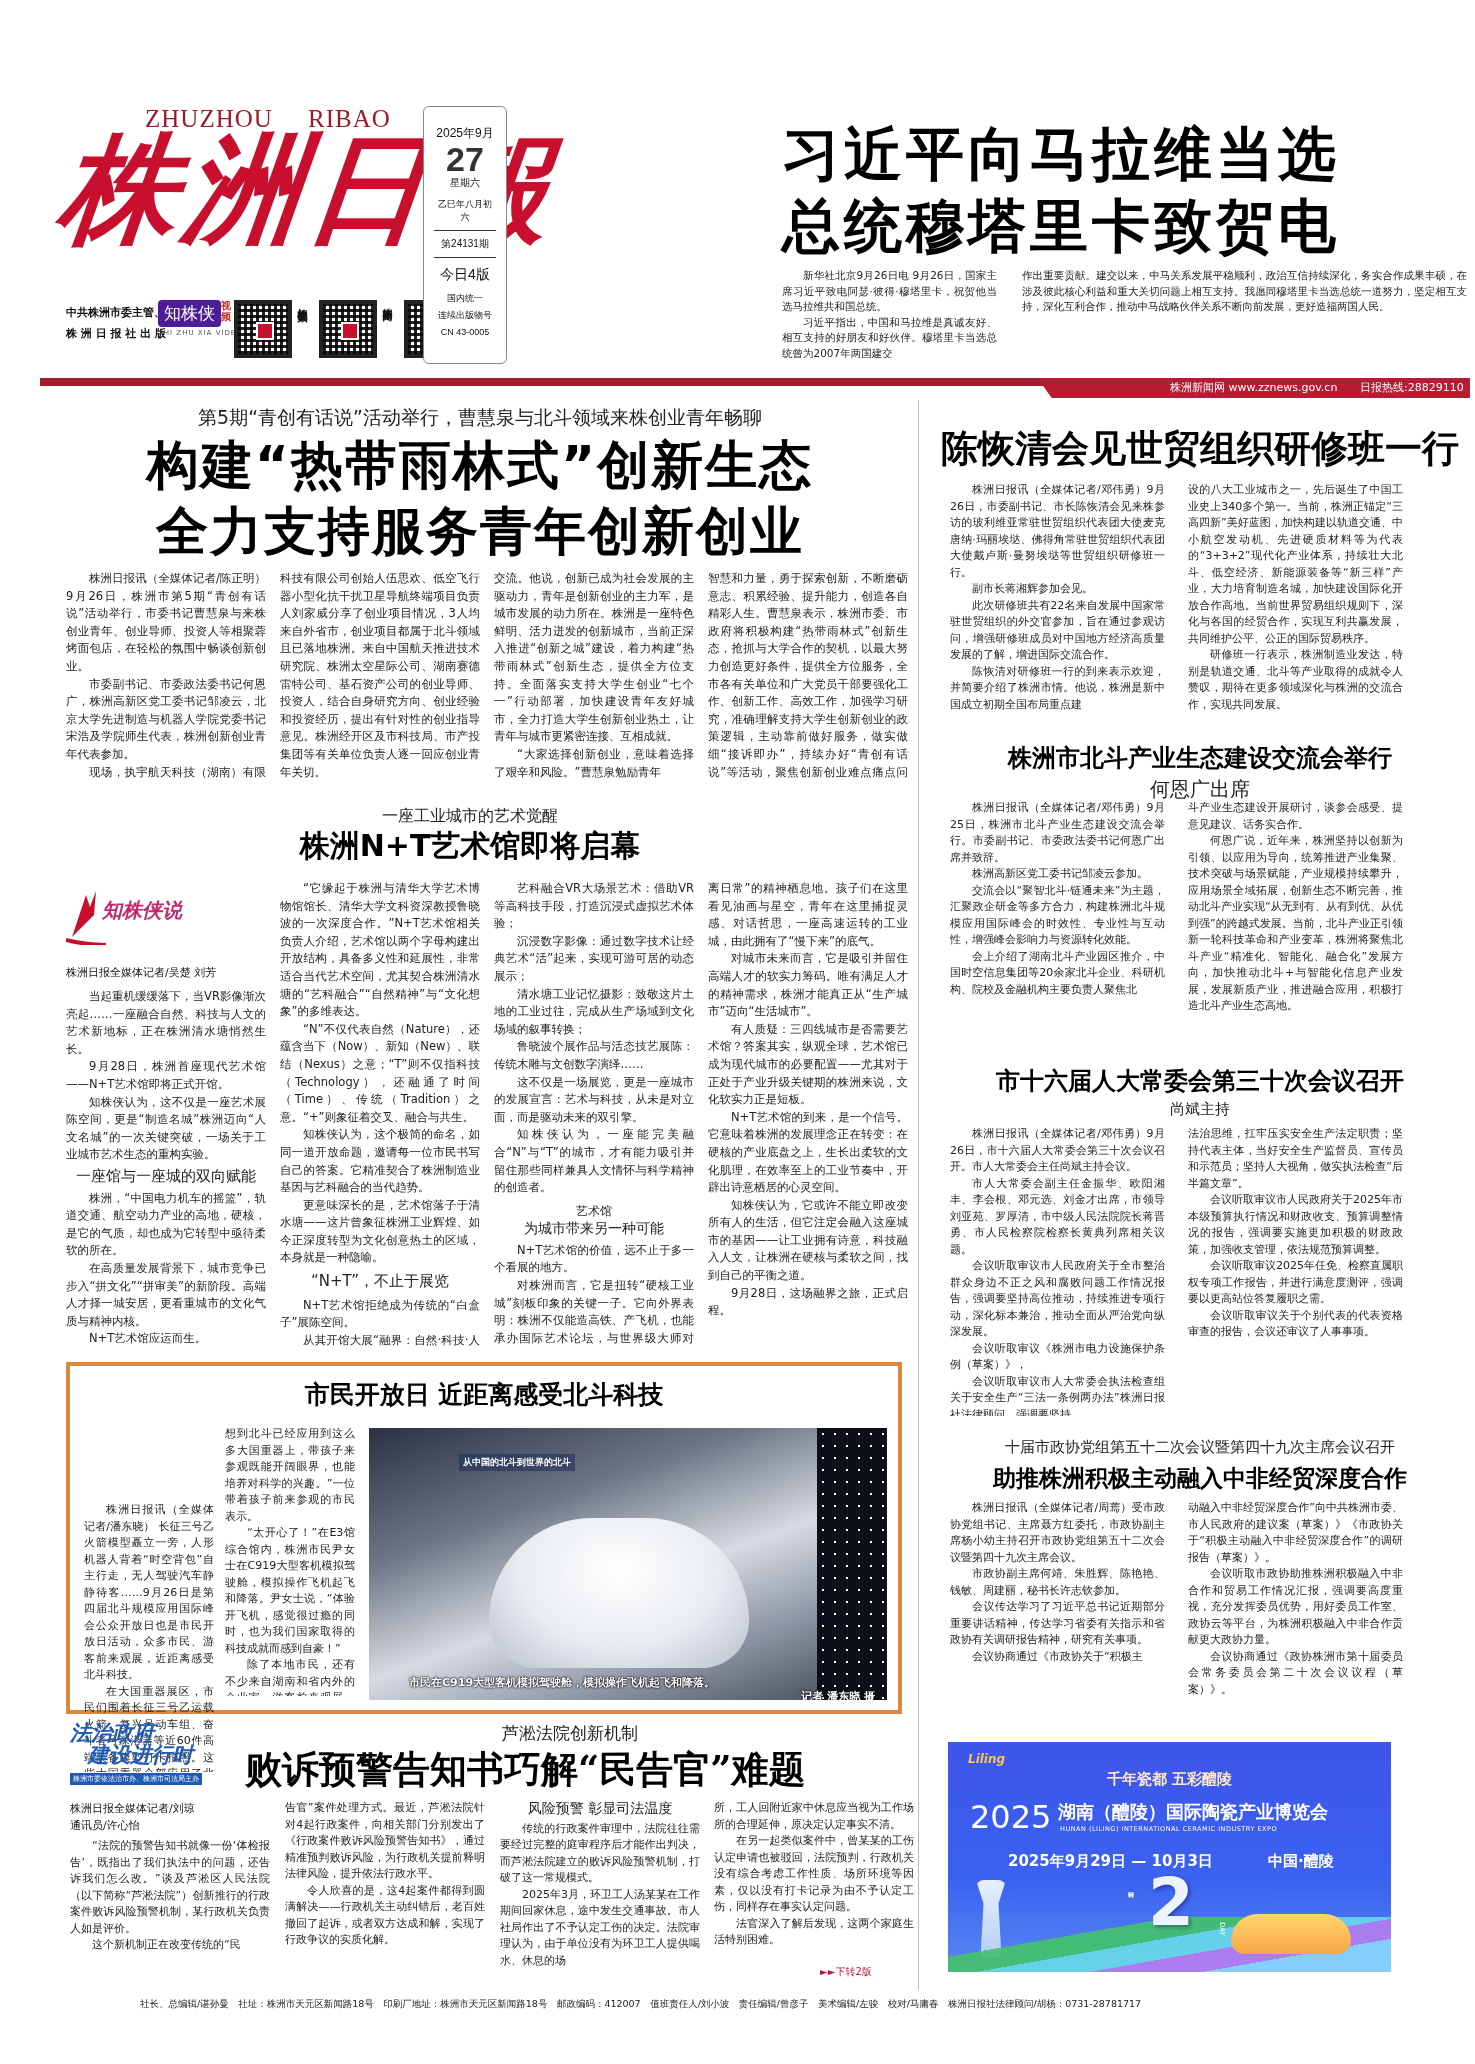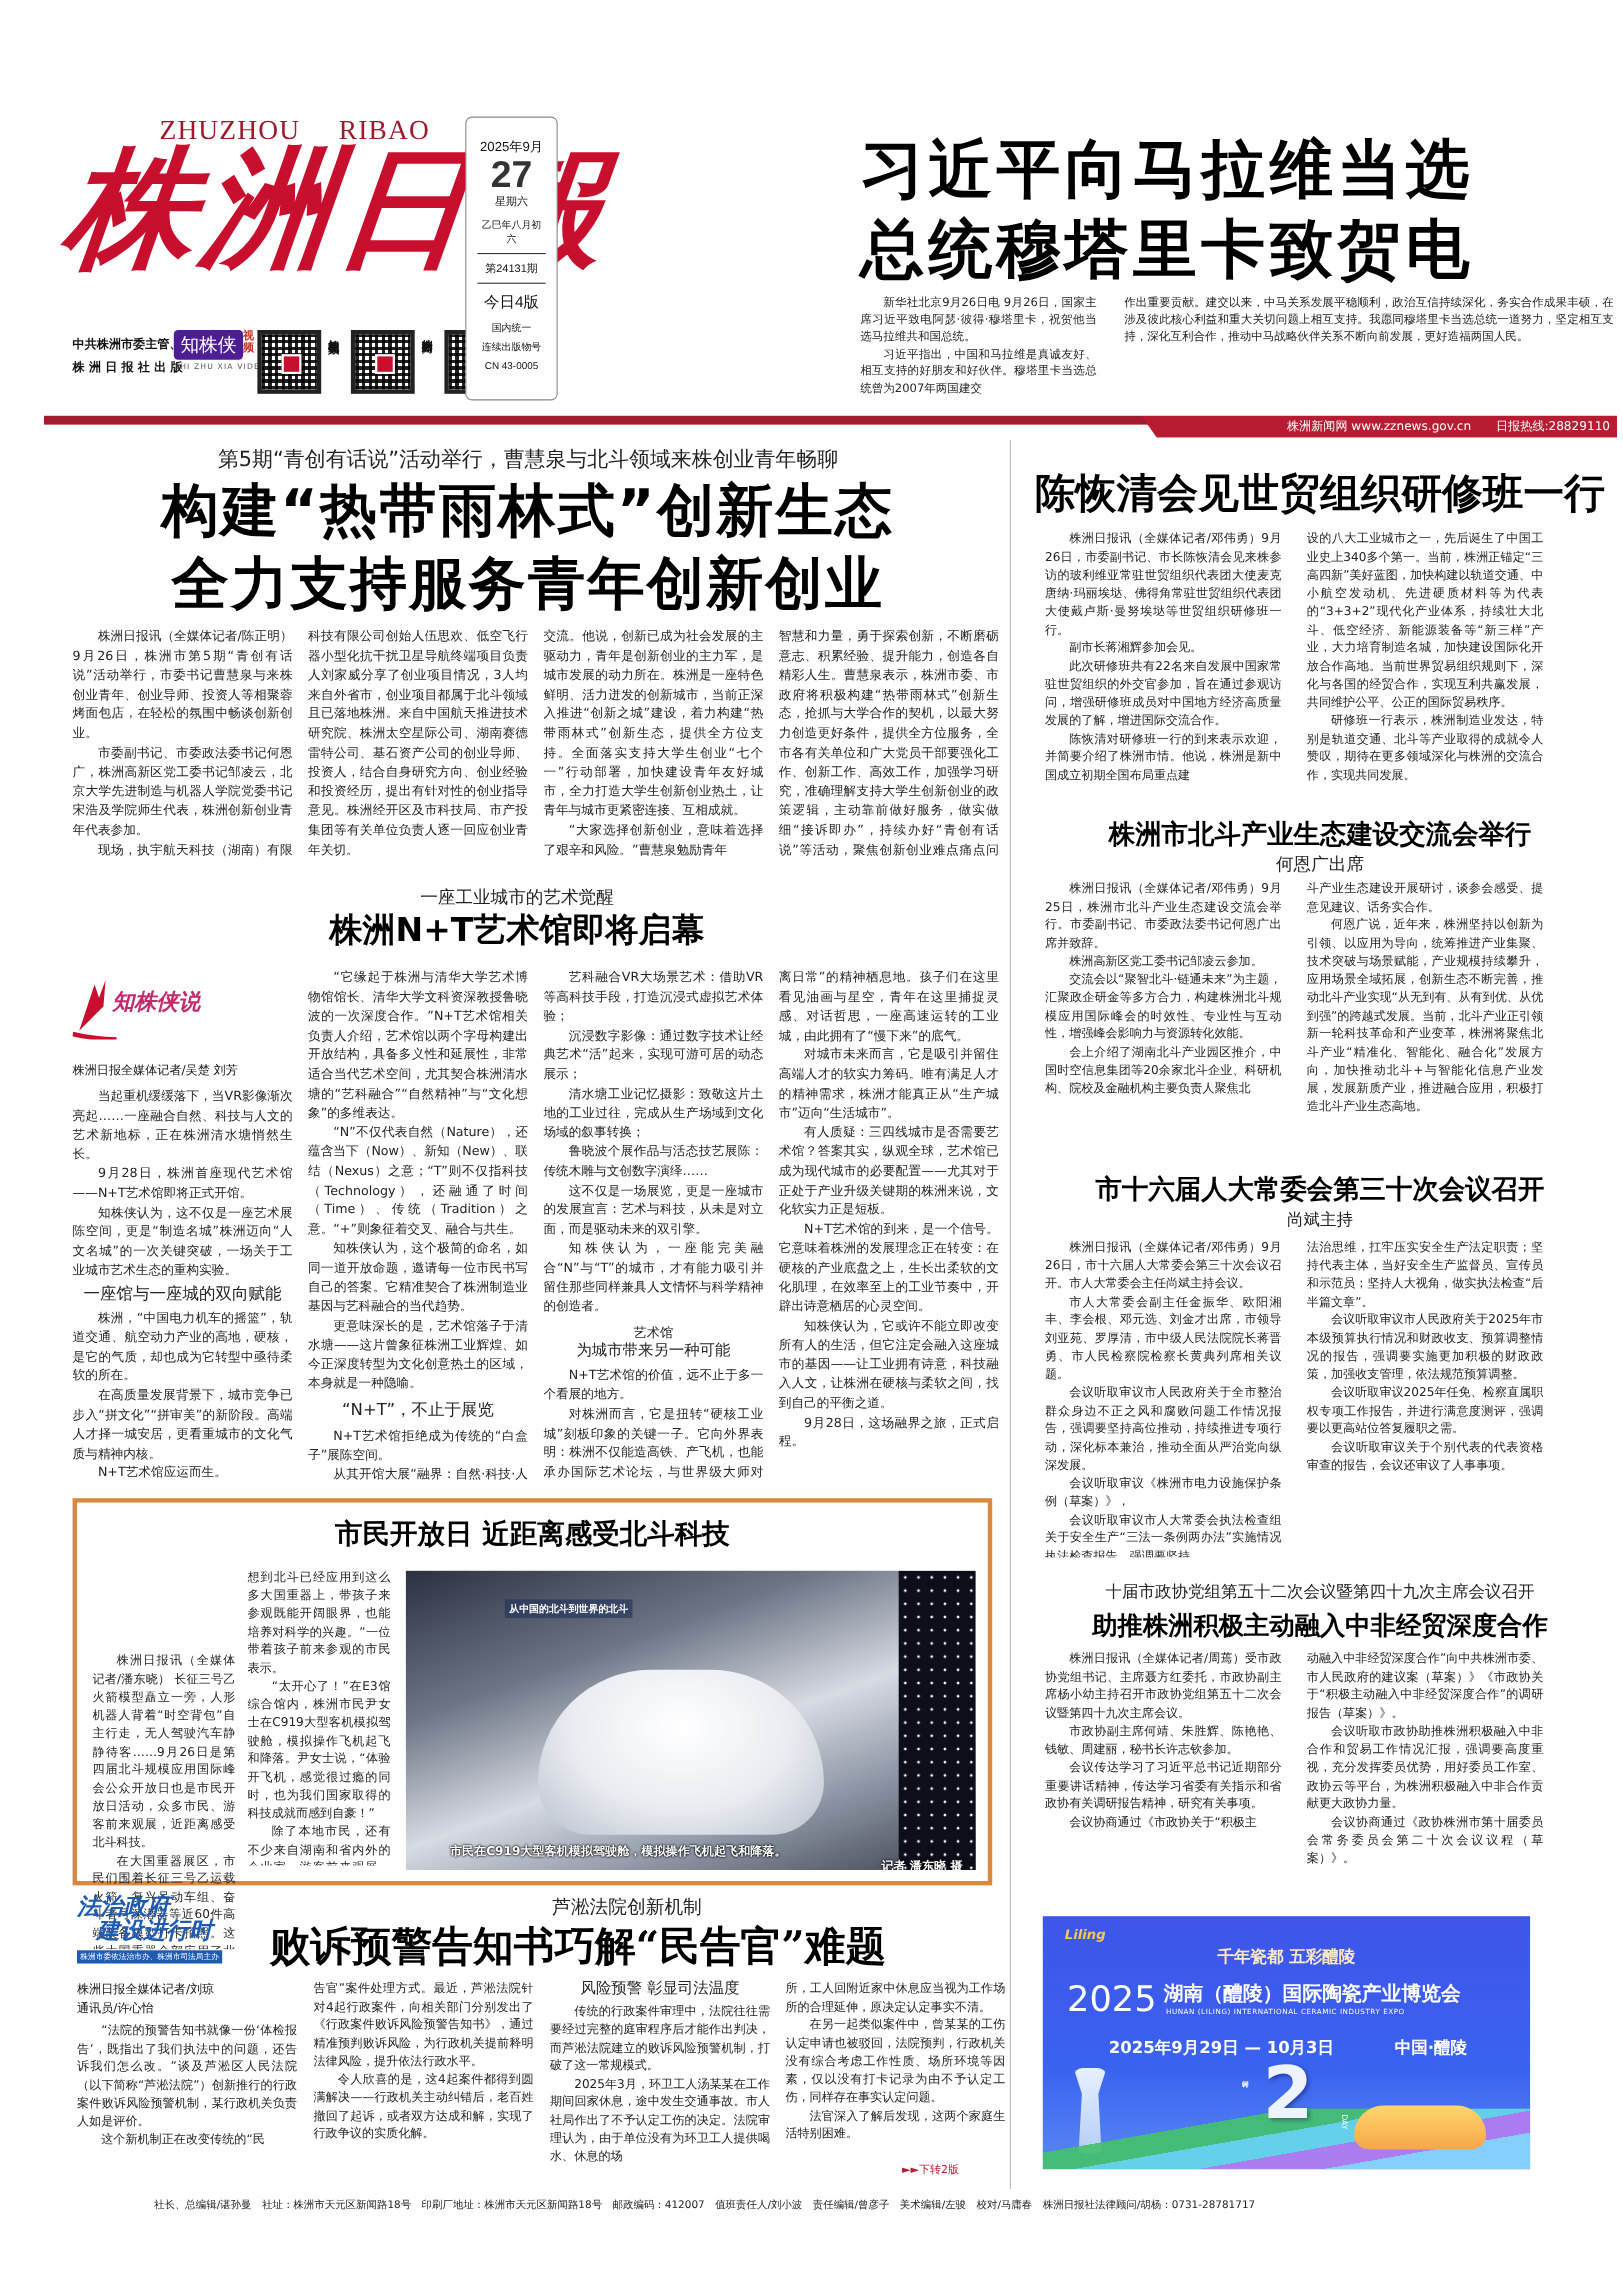--- a/index.html
+++ b/index.html
@@ -136,40 +136,40 @@
   <p>副市长蒋湘辉参加会见。</p>
   <p>此次研修班共有22名来自发展中国家常驻世贸组织的外交官参加，旨在通过参观访问，增强研修班成员对中国地方经济高质量发展的了解，增进国际交流合作。</p>
   <p>陈恢清对研修班一行的到来表示欢迎，并简要介绍了株洲市情。他说，株洲是新中国成立初期全国布局重点建</p>
 </div>
 <div class="col body-text" style="left:1188px;top:482px;width:215px;height:248px;font-size:11px;line-height:16.5px;">
   <p style="text-indent:0">设的八大工业城市之一，先后诞生了中国工业史上340多个第一。当前，株洲正锚定“三高四新”美好蓝图，加快构建以轨道交通、中小航空发动机、先进硬质材料等为代表的“3+3+2”现代化产业体系，持续壮大北斗、低空经济、新能源装备等“新三样”产业，大力培育制造名城，加快建设国际化开放合作高地。当前世界贸易组织规则下，深化与各国的经贸合作，实现互利共赢发展，共同维护公平、公正的国际贸易秩序。</p>
   <p>研修班一行表示，株洲制造业发达，特别是轨道交通、北斗等产业取得的成就令人赞叹，期待在更多领域深化与株洲的交流合作，实现共同发展。</p>
 </div>
 
 <h1 class="abs big" style="left:930px;top:742px;width:540px;font-size:24px;line-height:32px;">株洲市北斗产业生态建设交流会举行</h1>
-<div class="abs kicker" style="left:930px;top:776px;width:540px;font-size:16px;">何恩广出席</div>
+<div class="abs kicker" style="left:930px;top:776px;width:540px;font-size:20px;">何恩广出席</div>
 <div class="col body-text" style="left:950px;top:800px;width:215px;height:240px;font-size:11px;line-height:16.5px;">
   <p>株洲日报讯（全媒体记者/邓伟勇）9月25日，株洲市北斗产业生态建设交流会举行。市委副书记、市委政法委书记何恩广出席并致辞。</p>
   <p>株洲高新区党工委书记邹凌云参加。</p>
   <p>交流会以“聚智北斗·链通未来”为主题，汇聚政企研金等多方合力，构建株洲北斗规模应用国际峰会的时效性、专业性与互动性，增强峰会影响力与资源转化效能。</p>
   <p>会上介绍了湖南北斗产业园区推介，中国时空信息集团等20余家北斗企业、科研机构、院校及金融机构主要负责人聚焦北</p>
 </div>
 <div class="col body-text" style="left:1188px;top:800px;width:215px;height:240px;font-size:11px;line-height:16.5px;">
   <p style="text-indent:0">斗产业生态建设开展研讨，谈参会感受、提意见建议、话务实合作。</p>
   <p>何恩广说，近年来，株洲坚持以创新为引领、以应用为导向，统筹推进产业集聚、技术突破与场景赋能，产业规模持续攀升，应用场景全域拓展，创新生态不断完善，推动北斗产业实现“从无到有、从有到优、从优到强”的跨越式发展。当前，北斗产业正引领新一轮科技革命和产业变革，株洲将聚焦北斗产业“精准化、智能化、融合化”发展方向，加快推动北斗+与智能化信息产业发展，发展新质产业，推进融合应用，积极打造北斗产业生态高地。</p>
 </div>
 
 <h1 class="abs big" style="left:930px;top:1065px;width:540px;font-size:24px;line-height:32px;">市十六届人大常委会第三十次会议召开</h1>
 <div class="abs kicker" style="left:930px;top:1100px;width:540px;font-size:15px;">尚斌主持</div>
 <div class="col body-text" style="left:950px;top:1126px;width:215px;height:290px;font-size:11px;line-height:16.5px;">
   <p>株洲日报讯（全媒体记者/邓伟勇）9月26日，市十六届人大常委会第三十次会议召开。市人大常委会主任尚斌主持会议。</p>
   <p>市人大常委会副主任金振华、欧阳湘丰、李会根、邓元选、刘金才出席，市领导刘亚苑、罗厚清，市中级人民法院院长蒋晋勇、市人民检察院检察长黄典列席相关议题。</p>
   <p>会议听取审议市人民政府关于全市整治群众身边不正之风和腐败问题工作情况报告，强调要坚持高位推动，持续推进专项行动，深化标本兼治，推动全面从严治党向纵深发展。</p>
   <p>会议听取审议《株洲市电力设施保护条例（草案）》，</p>
-  <p>会议听取审议市人大常委会执法检查组关于安全生产“三法一条例两办法”实施情况执法检查报告，强调要坚持</p>
+  <p>会议听取审议市人大常委会执法检查组关于安全生产“三法一条例两办法”株洲日报社法律顾问，强调要坚持</p>
 </div>
 <div class="col body-text" style="left:1188px;top:1126px;width:215px;height:290px;font-size:11px;line-height:16.5px;">
   <p style="text-indent:0">法治思维，扛牢压实安全生产法定职责；坚持代表主体，当好安全生产监督员、宣传员和示范员；坚持人大视角，做实执法检查“后半篇文章”。</p>
   <p>会议听取审议市人民政府关于2025年市本级预算执行情况和财政收支、预算调整情况的报告，强调要实施更加积极的财政政策，加强收支管理，依法规范预算调整。</p>
   <p>会议听取审议2025年任免、检察直属职权专项工作报告，并进行满意度测评，强调要以更高站位答复履职之需。</p>
   <p>会议听取审议关于个别代表的代表资格审查的报告，会议还审议了人事事项。</p>
 </div>
 
 <div class="abs kicker" style="left:260px;top:806px;width:420px;font-size:16px;">一座工业城市的艺术觉醒</div>
 <h1 class="abs big" style="left:200px;top:826px;width:540px;font-size:30px;line-height:40px;">株洲N+T艺术馆即将启幕</h1>

